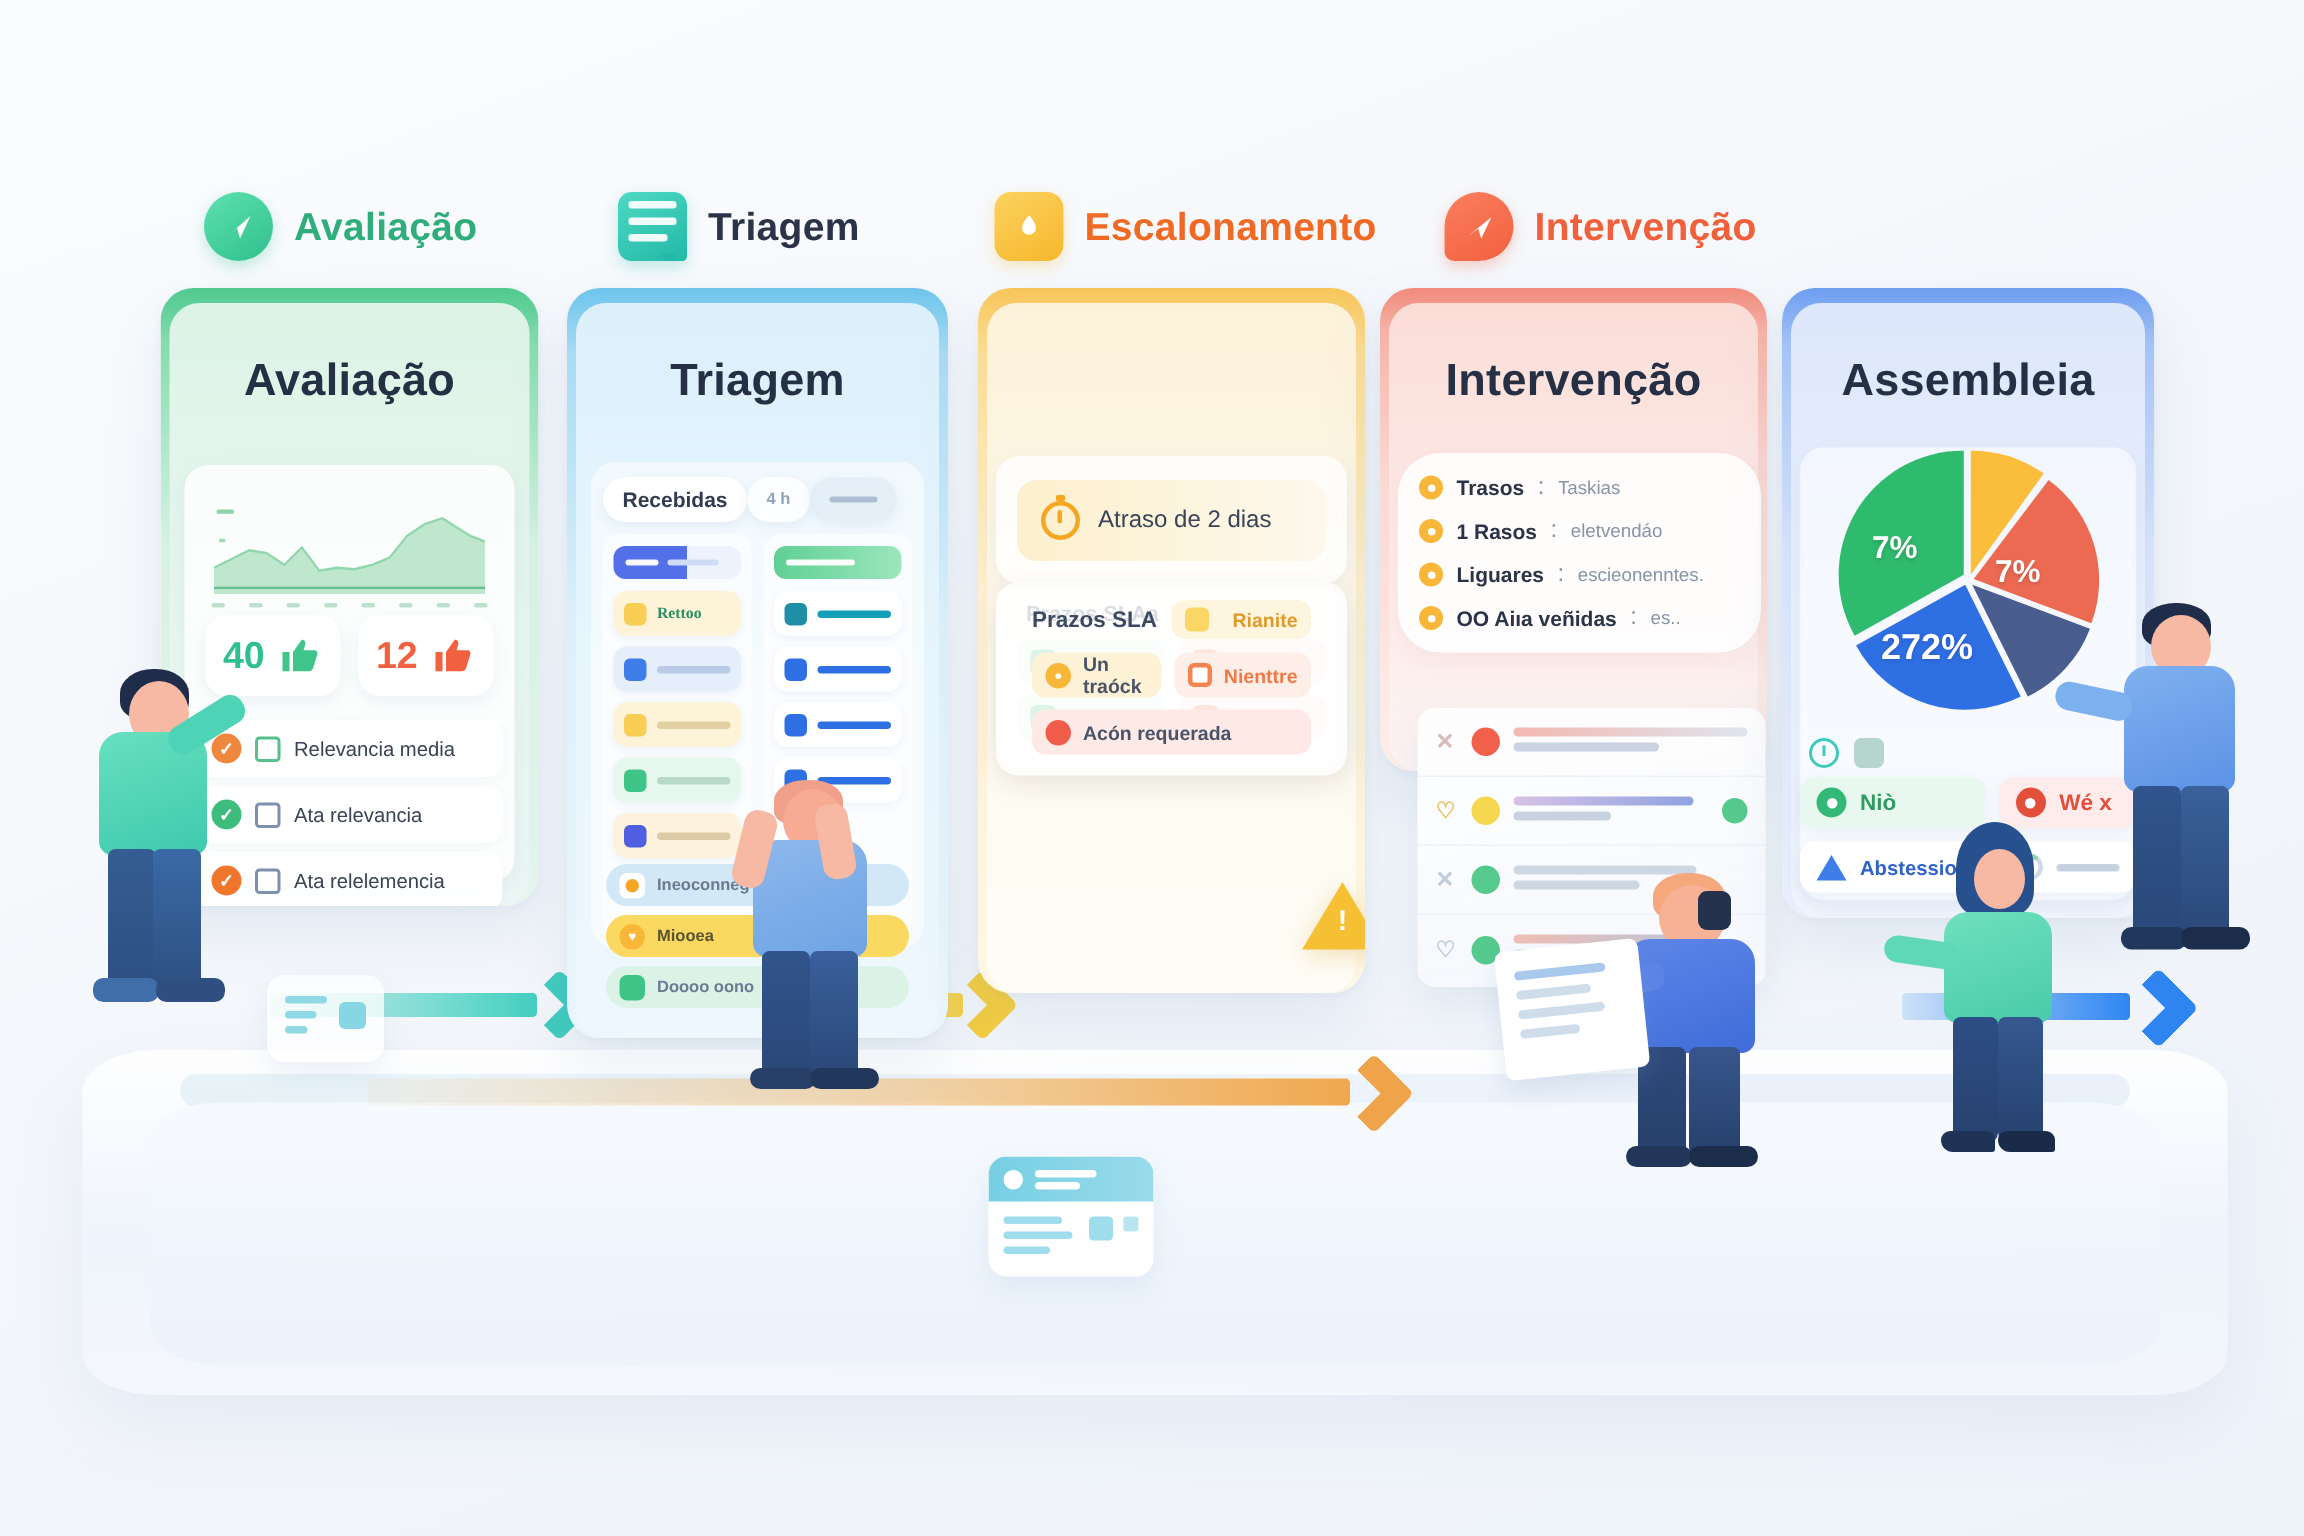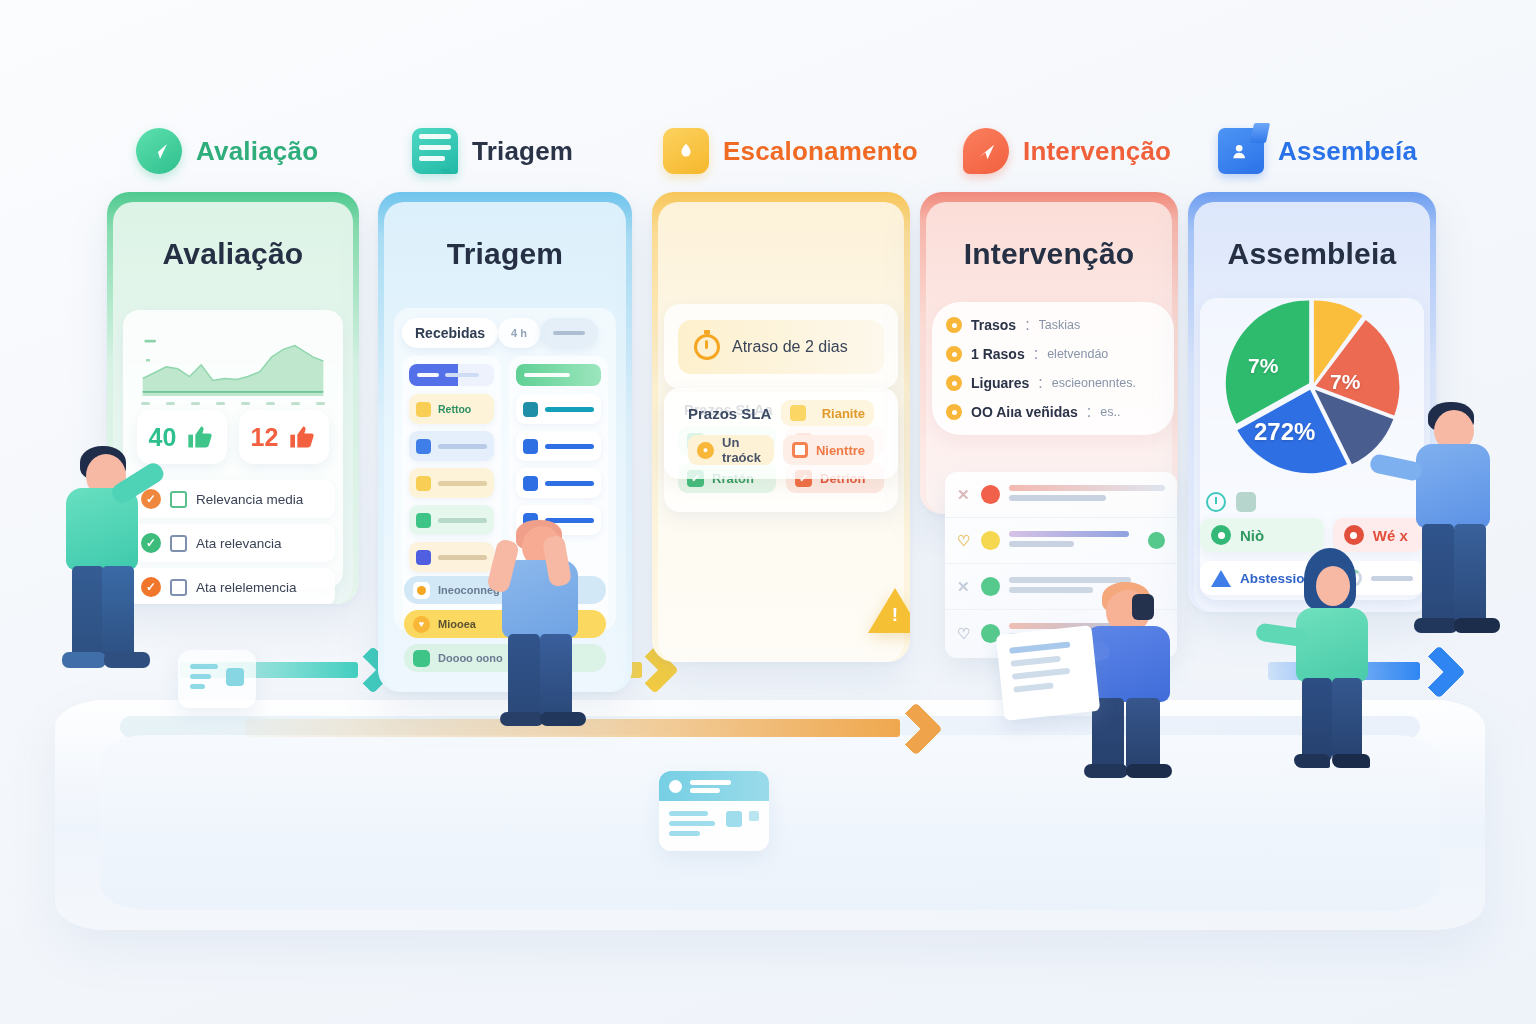--- a/index.html
+++ b/index.html
@@ -149,21 +149,21 @@
   
   .c2-board { position: absolute; left: 16px; right: 16px; top: 116px; bottom: 60px;
               background: rgba(255,255,255,.55); border-radius: 16px; }
   .tabs2 { position: absolute; left: 8px; right: 8px; top: 8px; height: 34px; display: flex; align-items: center; gap: 0; }
   .tab-pill { background: #fff; border-radius: 17px; height: 30px; display:flex; align-items:center;
               padding: 0 13px; font-size: 14px; font-weight: 700; color:#2f3c52; box-shadow: 0 3px 9px rgba(120,150,190,.13); }
   .tab-pill.ghost { background: rgba(255,255,255,.75); color:#93a3b9; font-weight:600; font-size:11px; }
   .tab-pill.blank { background: rgba(226,236,247,.85); width: 58px; }
   .tab-pill.blank i { height: 4px; width: 34px; background: #aebdd2; border-radius: 3px; }
 
-  .cols2 { position: absolute; left: 8px; right: 8px; top: 48px; bottom: 6px; display: flex; gap: 8px; }
+  .cols2 { position: absolute; left: 8px; right: 8px; top: 48px; bottom: 6px; display: flex; gap: 8px; font-family: Liberation Serif, serif; }
   .col2 { flex: 1; background: rgba(255,255,255,.6); border-radius: 12px; padding: 8px 7px; }
   .col2head { height: 22px; border-radius: 8px; margin-bottom: 8px; display:flex; align-items:center; padding: 0 8px; gap: 6px; }
   .col2head.blue { background: linear-gradient(90deg,#5470e8 58%, #edf2fd 58%); }
   .col2head.green { background: linear-gradient(90deg,#5fd094, #9ce6bd); }
   .col2head i { height: 4px; background: rgba(255,255,255,.95); border-radius: 3px; }
   .mini {
     display: flex; align-items: center; gap: 7px; border-radius: 9px; height: 30px;
     padding: 0 7px; margin-bottom: 7px; font-size: 10.5px; font-weight: 700;
     box-shadow: 0 2px 6px rgba(120,150,190,.10);
   }
@@ -341,30 +341,20 @@
 
     <div class="hdr" style="left:963px;top:8px;">
       <div class="hdr-ico ico-speech">
         <svg width="23" height="23" viewBox="0 0 24 24">
             <path d="M4 18 L20 5 L13 20 L11 13 Z" fill="#fff"></path>
           </svg>
       </div>
       <div class="hdr-label" style="color:#f0603a">Intervenção</div>
     </div>
 
-    <div class="hdr" style="left:1218px;top:8px;">
-      <div class="hdr-ico ico-user">
-        <span class="flag"></span>
-        <svg width="22" height="22" viewBox="0 0 24 24" style="position:relative;">
-          <circle cx="10" cy="9" r="3.6" fill="#fff"></circle>
-            <path d="M3.5 20c.6-4 3.4-6 6.5-6s5.9 2 6.5 6z" fill="#fff"></path>
-        </svg>
-      </div>
-      <div class="hdr-label" style="color:#2a72e8">Assembeía</div>
-    </div>
   </div>
 
   <div class="arrow" style="left:180px;top:655px;width:210px;">
     <div class="shaft" style="width:178px;background:linear-gradient(90deg,rgba(67,207,192,.18),#43cfc0);"></div>
     <div class="headw" style="border-color:#3fcbbd;"></div>
   </div>
 
   <div class="arrow" style="left:560px;top:655px;width:112px;">
     <div class="shaft" style="width:82px;background:linear-gradient(90deg,rgba(246,208,69,.2),#f6d045);"></div>
     <div class="headw" style="border-color:#f5cd3f;"></div>
@@ -608,20 +598,24 @@
           </div>
       </div>
       <div class="sla2-grid">
         <div class="tagl y">
             <span class="dot">●</span>
             <span>Un traóck</span>
           </div>
         <div class="tagl oo">
             <span class="obox"></span>
             <span>Nienttre</span>
+          </div>
+        <div class="tagl p" style="grid-column:1 / span 2;">
+            <span class="dot"></span>
+            <span>Acón requerada</span>
           </div>
       </div>
     </div>
 
     <div class="warn">
       <div class="tri"></div>
         <span class="bang">!</span>
     </div>
   </div>
 

